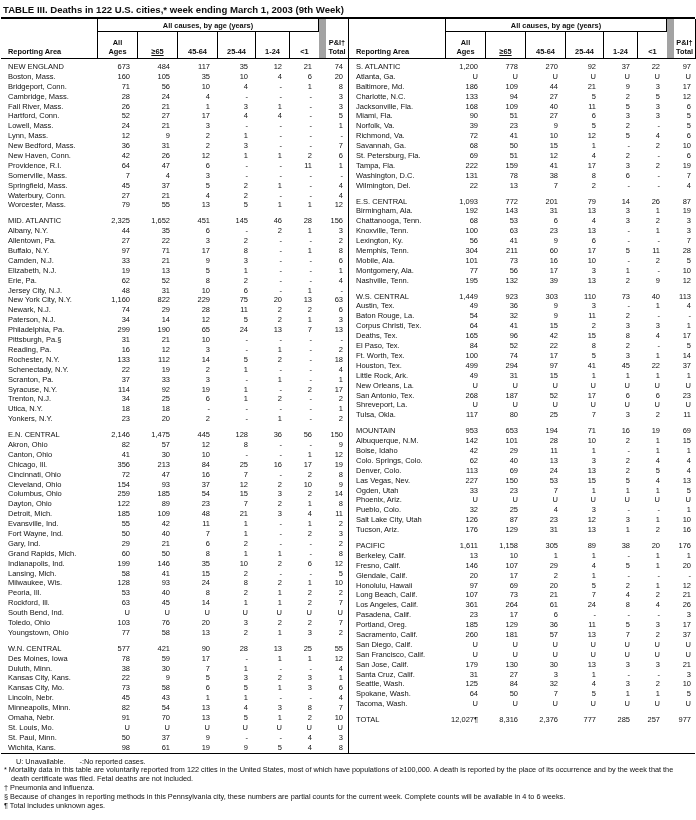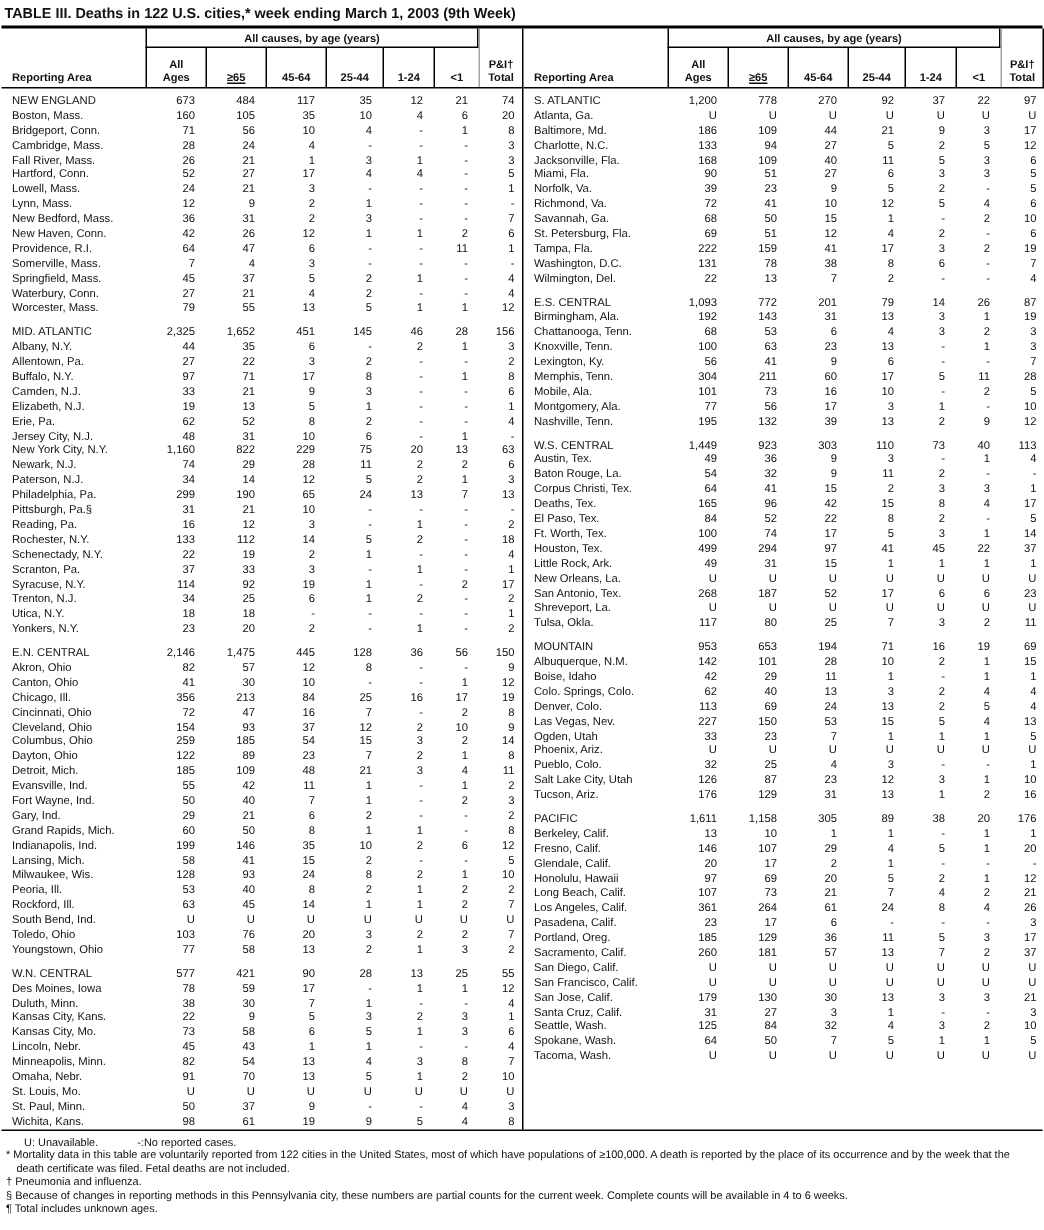--- a/index.html
+++ b/index.html
@@ -15,35 +15,35 @@
   .group-head{grid-column:2/8;grid-row:1;border-left:1px solid #000;border-right:1px solid #000;border-bottom:1px solid #000;display:flex;align-items:center;justify-content:center;white-space:nowrap;}
   .age-head{grid-row:2;border-left:1px solid #000;display:flex;align-items:flex-end;justify-content:center;text-align:center;padding:0 4px 2px 4px;line-height:8.5px;}
   .age-head .wrapbox{display:inline-block;}
   .age-head.c1{grid-column:2;}
   .age-head.c1 .wrapbox{max-width:26px;}
   .age-head.c2{grid-column:3;}
   .age-head.c3{grid-column:4;}
   .age-head.c4{grid-column:5;}
   .age-head.c5{grid-column:6;}
   .age-head.c6{grid-column:7;}
-  .pi-head{grid-column:8;grid-row:1/3;border-left:1px solid #a3a3a3;display:flex;align-items:flex-end;justify-content:center;text-align:center;padding:0 2px 2px 2px;line-height:8.5px;}
+  .pi-head{grid-column:8;grid-row:1/3;border-left:7px solid #a3a3a3;display:flex;align-items:flex-end;justify-content:center;text-align:center;padding:0 2px 2px 2px;line-height:8.5px;}
   .half.right .pi-head{border-right:1px solid #000;}
   .pi-head .wrapbox{max-width:22px;}
   .underl{text-decoration:underline;margin-top:20px;}
   
   .tbody{padding-top:3px;font-size:7.5px;}
   .row{display:grid;grid-template-columns:96px 40px 40px 40px 38px 34px 30px 29px;height:9.9px;line-height:9.9px;white-space:nowrap;}
   .row .area{padding-left:7px;overflow:hidden;}
   .row .num{text-align:right;padding-right:7px;}
   .row .num:last-child{padding-right:5px;}
   .gap-row{height:6px;}
   
   .footnotes{padding:4px 2px 0 3px;font-size:7.3px;line-height:8.9px;}
   .legend{display:flex;padding-left:12px;}
-  .legend .l2{margin-left:26px;}
+  .legend .l2{margin-left:14px;}
   .fn{padding-left:7px;text-indent:-7px;}
 </style>
 </head>
 <body>
 
 <div class="page">
   <div class="title">TABLE III. Deaths in 122 U.S. cities,* week ending March 1, 2003 (9th Week)</div>
 
   <div class="table-wrap">
 
@@ -1415,20 +1415,30 @@
             <span class="area">Tacoma, Wash.</span>
             <span class="num">U</span>
             <span class="num">U</span>
             <span class="num">U</span>
             <span class="num">U</span>
             <span class="num">U</span>
             <span class="num">U</span>
             <span class="num">U</span>
           </div>
           <div class="gap-row"></div>
+          <div class="row total">
+            <span class="area">TOTAL</span>
+            <span class="num">12,027¶</span>
+            <span class="num">8,316</span>
+            <span class="num">2,376</span>
+            <span class="num">777</span>
+            <span class="num">285</span>
+            <span class="num">257</span>
+            <span class="num">977</span>
+          </div>
         </div>
     </div>
   </div>
 
   <div class="footnotes">
     <div class="legend">
       <span class="l1">U: Unavailable.</span>
       <span class="l2">-:No reported cases.</span>
     </div>
     <div class="fn">* Mortality data in this table are voluntarily reported from 122 cities in the United States, most of which have populations of ≥100,000. A death is reported by the place of its occurrence and by the week that the death certificate was filed. Fetal deaths are not included.</div>

